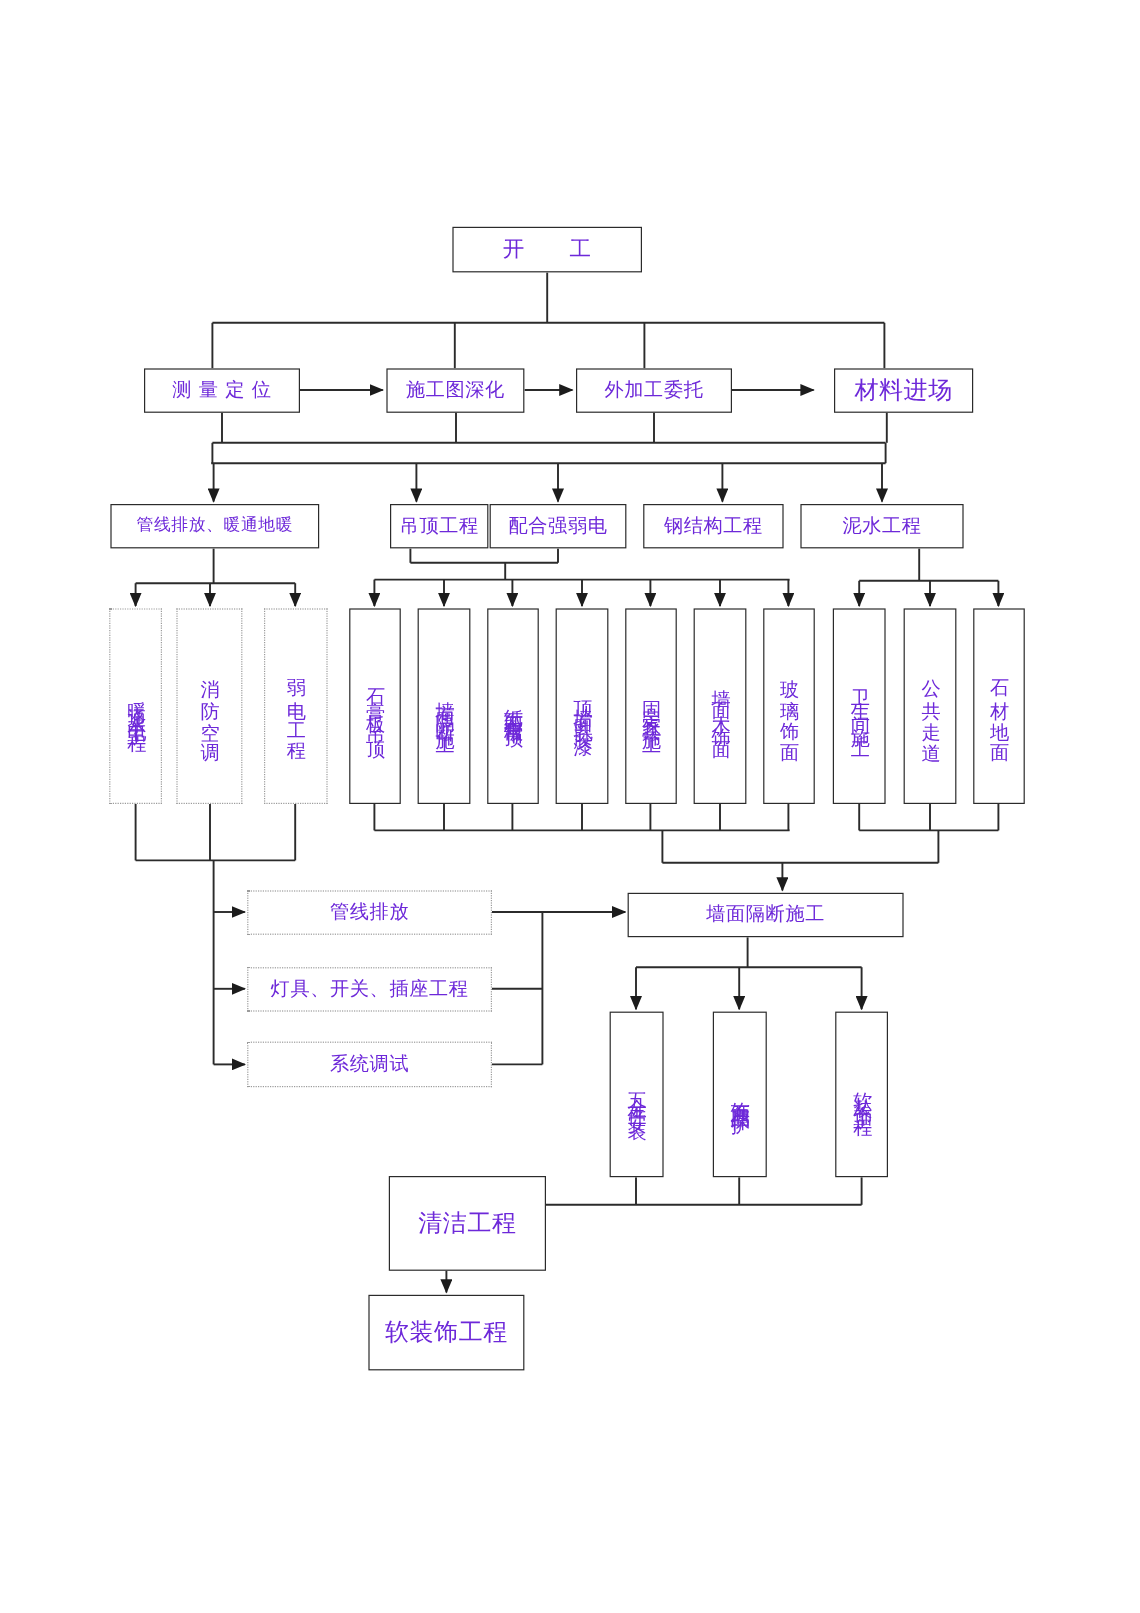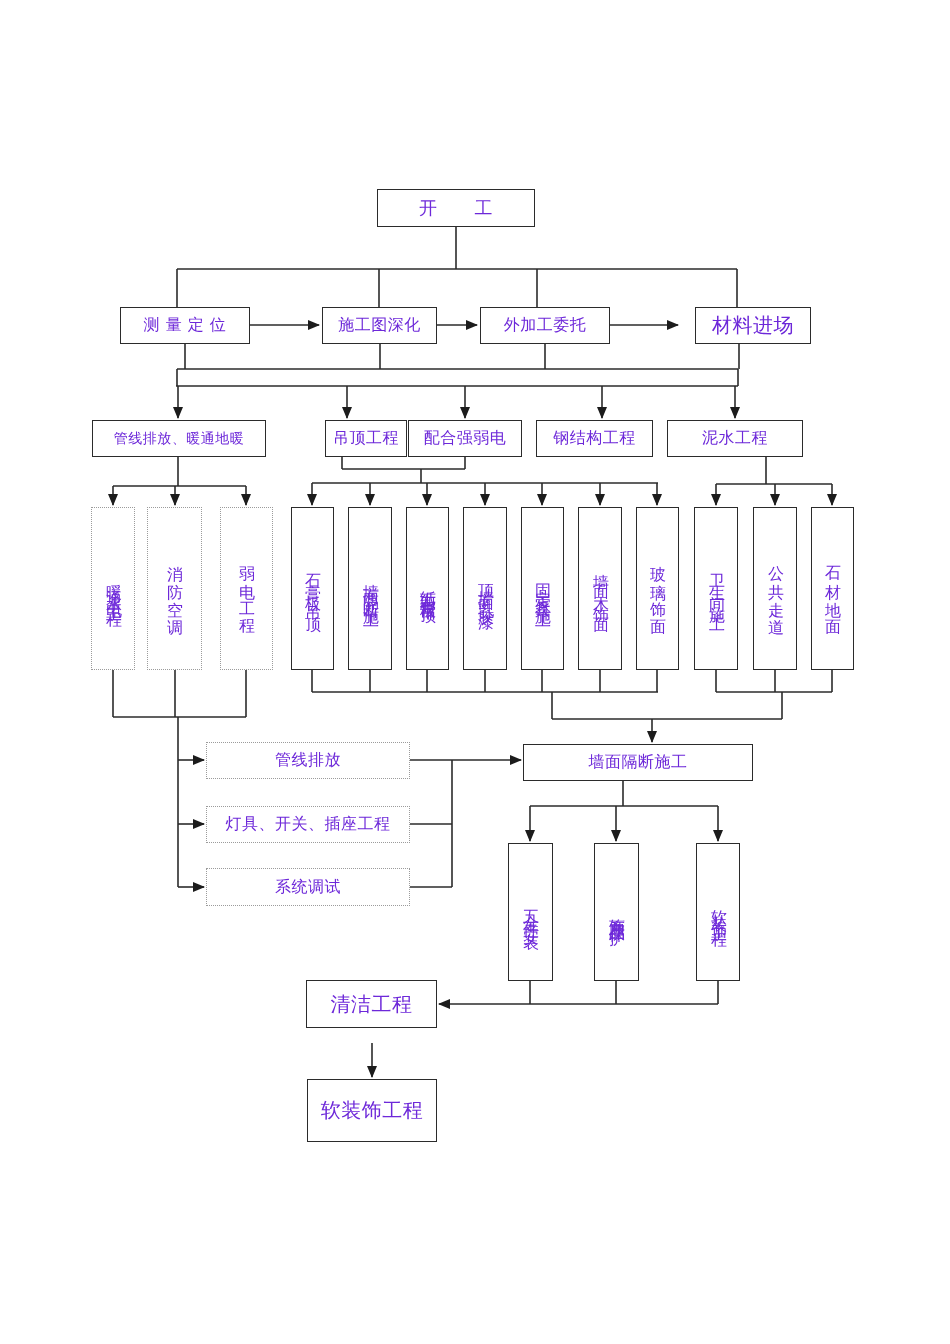--- a/index.html
+++ b/index.html
@@ -141,15 +141,15 @@
     <div class="node v" style="left: 694px; top: 507px; width: 44px; height: 163px; font-size: 16px; letter-spacing: 11px; line-height: 40px;">卫生间施工</div>
     <div class="node v" style="left: 753px; top: 507px; width: 44px; height: 163px; font-size: 16px; letter-spacing: 18px; line-height: 40px;">公共走道</div>
     <div class="node v" style="left: 811px; top: 507px; width: 43px; height: 163px; font-size: 16px; letter-spacing: 18px; line-height: 39px;">石材地面</div>
     <div class="node dotted" style="left: 206px; top: 742px; width: 204px; height: 37px; font-size: 16px;">管线排放</div>
     <div class="node dotted" style="left: 206px; top: 806px; width: 204px; height: 37px; font-size: 16px;">灯具、开关、插座工程</div>
     <div class="node dotted" style="left: 206px; top: 868px; width: 204px; height: 38px; font-size: 16px;">系统调试</div>
     <div class="node" style="left: 523px; top: 744px; width: 230px; height: 37px; font-size: 16px;">墙面隔断施工</div>
     <div class="node v" style="left: 508px; top: 843px; width: 45px; height: 138px; font-size: 16px; letter-spacing: 6px; line-height: 41px;">五金件安装</div>
     <div class="node v" style="left: 594px; top: 843px; width: 45px; height: 138px; font-size: 16px; letter-spacing: 2px; line-height: 41px;">饰面产品保护</div>
     <div class="node v" style="left: 696px; top: 843px; width: 44px; height: 138px; font-size: 16px; letter-spacing: 6px; line-height: 40px;">软装饰工程</div>
-    <div class="node big" style="left: 306px; top: 980px; width: 131px; height: 48px; font-size: 20px;">清洁工程</div>
+    <div class="node big" style="left: 324px; top: 980px; width: 131px; height: 79px; font-size: 20px;">清洁工程</div>
     <div class="node big" style="left: 307px; top: 1079px; width: 130px; height: 63px; font-size: 20px;">软装饰工程</div>
   </div>
 
 </body></html>

